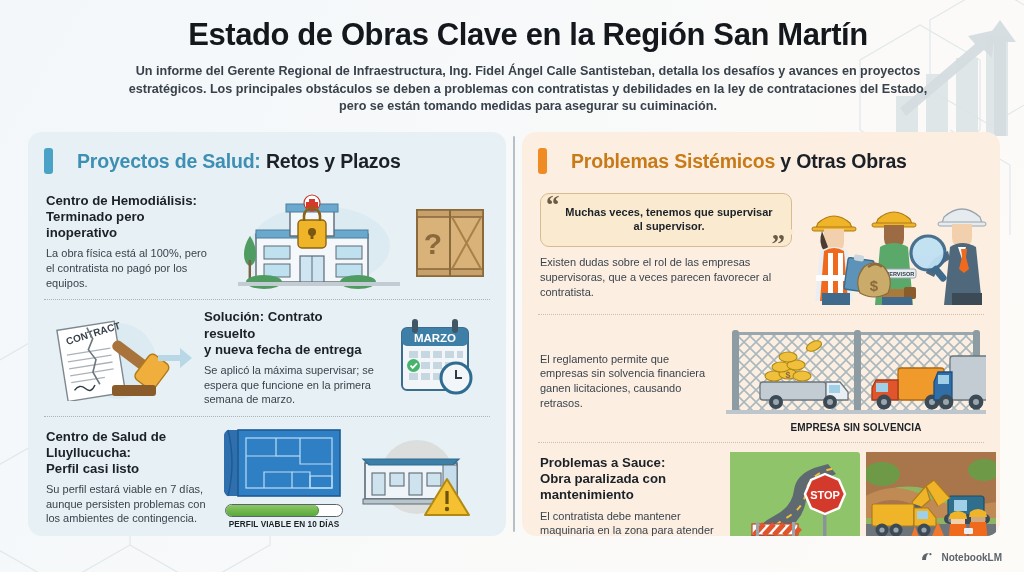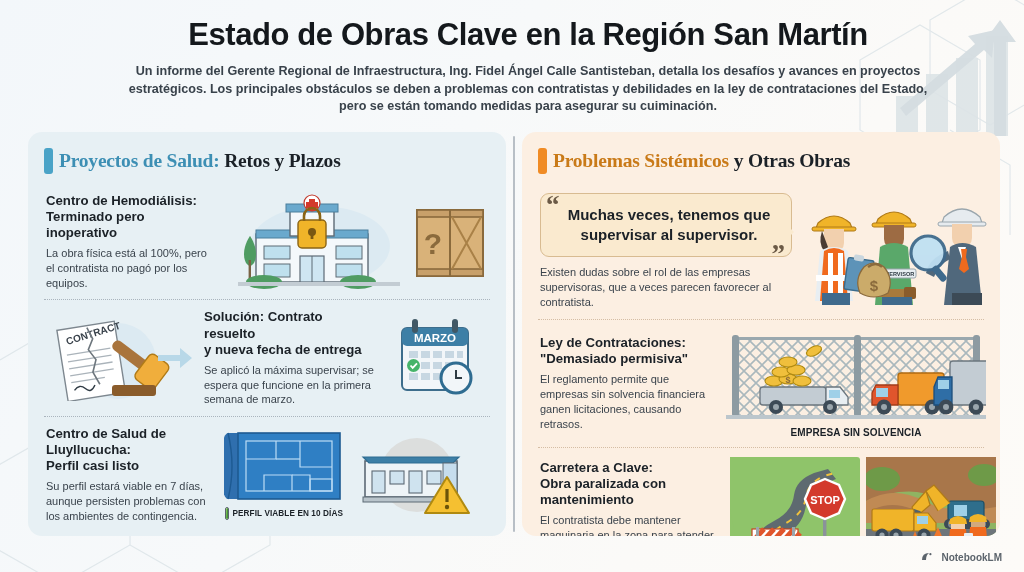--- a/index.html
+++ b/index.html
@@ -38,21 +38,21 @@
     position: relative; flex: 1 1 0; border-radius: 14px;
     padding: 12px 16px 8px 16px; overflow: hidden;
   }
   .panel-left  { background: #e7f0f4; margin-right: 7px; }
   .panel-right { background: #fcefe2; margin-left: 7px; }
   .col-divider {
     width: 2px; align-self: stretch; margin: 4px 0;
     background: #b8bfc6; border-radius: 2px; flex: 0 0 2px;
   }
 
-  .panel-head { display: flex; align-items: center; gap: 6px; margin: 4px 0 10px 0; font-family: Liberation Serif, serif; }
+  .panel-head { display: flex; align-items: center; gap: 24px; margin: 4px 0 10px 0; }
   .accent-bar { width: 9px; height: 26px; border-radius: 3px; flex: 0 0 9px; }
   .accent-blue   { background: #4aa3c7; }
   .accent-orange { background: #f08b24; }
   .panel-title { font-size: 19.5px; font-weight: bold; letter-spacing: -0.2px; }
   .ptitle-accent-blue   { color: #3d8fb4; }
   .ptitle-accent-orange { color: #c97a18; }
   .ptitle-rest { color: #1b2127; }
 
   .cards { display: flex; flex-direction: column; }
   .card { display: flex; align-items: center; gap: 8px; padding: 9px 2px; }
@@ -70,21 +70,21 @@
     font-size: 13.2px; font-weight: bold; color: #1b2127; line-height: 1.22;
   }
   .card-body {
     margin-top: 5px; font-size: 11px; line-height: 1.34; color: #3a434c; font-weight: 500;
   }
   .card-art { flex: 1 1 auto; display: flex; align-items: center; justify-content: center; gap: 6px; }
 
   .reversed { flex-direction: row-reverse; }
 
   
-  .progress-wrap { width: 118px; display: flex; flex-direction: row; align-items: center; gap: 3px; }
+  .progress-wrap { width: 118px; display: flex; flex-direction: column; align-items: center; gap: 3px; }
   .progress-track {
     width: 100%; height: 13px; border-radius: 7px;
     background: #fff; border: 1.6px solid #5a646d;
   }
   .progress-fill {
     height: 100%; border-radius: 6px;
     background: linear-gradient(#8cc765, #5aa83c);
     border-right: 1px solid #46913a;
   }
   .progress-caption {
@@ -100,21 +100,21 @@
   .quote-col { flex: 0 0 252px; }
   .quote-bubble {
     position: relative; background: #faeacf; border: 1.5px solid #d8bb91;
     border-radius: 9px; padding: 11px 14px 12px 20px;
   }
   .quote-bubble:after {
     content: ""; position: absolute; right: -11px; top: 30px;
     border: 8px solid transparent; border-left-color: #faeacf;
   }
   .quote-text {
-    font-size: 15px; font-weight: bold; color: #1b2127; line-height: 1.3; text-align: center;
+    font-size: 11px; font-weight: bold; color: #1b2127; line-height: 1.3; text-align: center;
   }
   .qmark { position: absolute; font-size: 27px; color: #6b5a46; font-weight: bold; line-height: 1; font-family: "Liberation Serif", serif; }
   .qmark-open  { left: 5px; top: -2px; }
   .qmark-close { right: 6px; bottom: -12px; }
   .quote-sub { margin-top: 8px; font-size: 11px; line-height: 1.36; color: #3a434c; font-weight: 500; }
 
   
   .watermark {
     position: absolute; right: 22px; bottom: 9px;
     display: flex; align-items: center; gap: 8px;
@@ -397,24 +397,20 @@
                   <circle cx="128" cy="60" r="17" fill="#bfe0f2" stroke="#3f6a8c" stroke-width="3.2" opacity="0.95"></circle>
                   <rect x="136" y="72" width="7" height="18" rx="3" fill="#3f6a8c" transform="rotate(-40 139 81)"></rect>
                 </g>
               </svg>
             </div>
           </div>
         </article>
 
         <article class="card">
           <div class="card-text w-r2">
-            <div class="card-title">
-              <span>Ley de Contrataciones:</span><br>
-              <span>"Demasiado permisiva"</span>
-            </div>
             <div class="card-body">El reglamento permite que empresas sin solvencia financiera ganen licitaciones, causando retrasos.</div>
           </div>
           <div class="card-art" style="flex-direction:column;gap:0;">
             <svg width="260" height="96" viewBox="0 0 260 96">
               <defs>
                 <pattern id="chain" width="12" height="12" patternUnits="userSpaceOnUse">
                   <path d="M0 0 L12 12 M12 0 L0 12" stroke="#aab8bd" stroke-width="1.6" fill="none"></path>
                 </pattern>
               </defs>
               <rect x="6" y="10" width="248" height="76" fill="url(#chain)"></rect>
@@ -463,21 +459,21 @@
               </g>
               <rect x="0" y="86" width="260" height="4" fill="#bcc6cc"></rect>
             </svg>
             <div class="art-caption">EMPRESA SIN SOLVENCIA</div>
           </div>
         </article>
 
         <article class="card">
           <div class="card-text w-r3">
             <div class="card-title">
-              <span>Carretera a Clave:</span><br>
+              <span>Problemas a Sauce:</span><br>
               <span>Obra paralizada con</span><br>
               <span>mantenimiento</span>
             </div>
             <div class="card-body">El contratista debe mantener maquinaria en la zona para atender emergencias por deslizamientos.</div>
           </div>
           <div class="card-art">
             <svg width="130" height="104" viewBox="0 0 130 104">
               <rect x="0" y="0" width="130" height="104" rx="3" fill="#8fc46a"></rect>
               <path d="M10 104 q14-26 34-34 q20-8 22-26 q2-16 22-24 l20-6 v-14 h-118 z" fill="#8fc46a"></path>
               <path d="M8 104 q16-30 36-40 q18-9 20-26 q2-15 20-22 l14-4 l8 10 l-14 6 q-14 6-16 20 q-3 22-24 32 q-18 9-30 34 z" fill="#5e6a70"></path>

